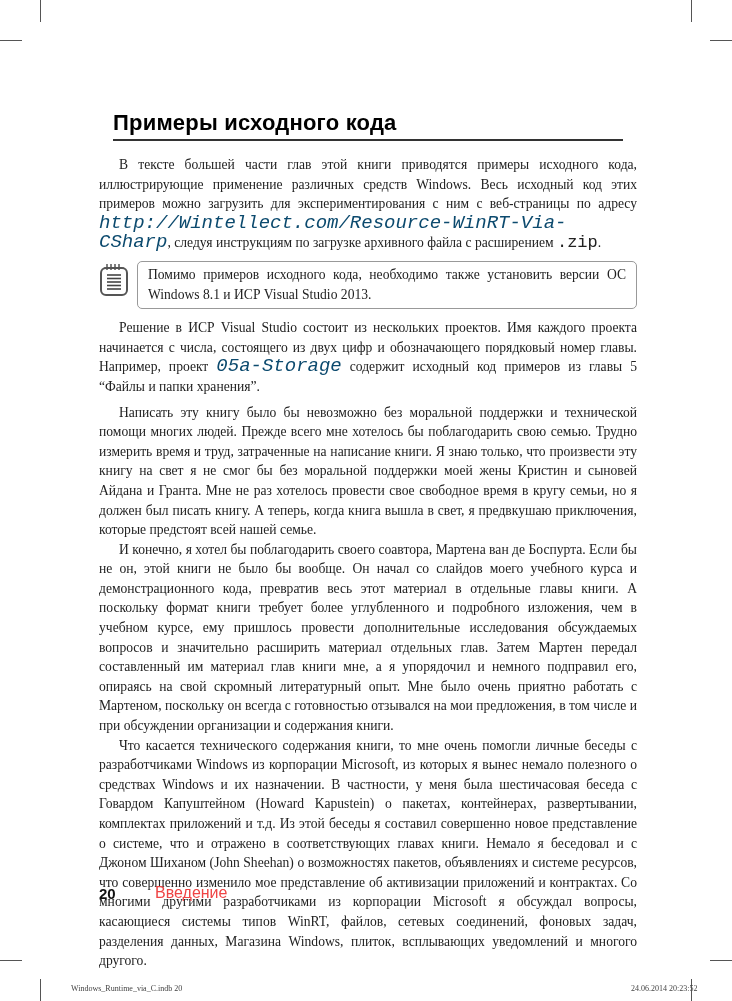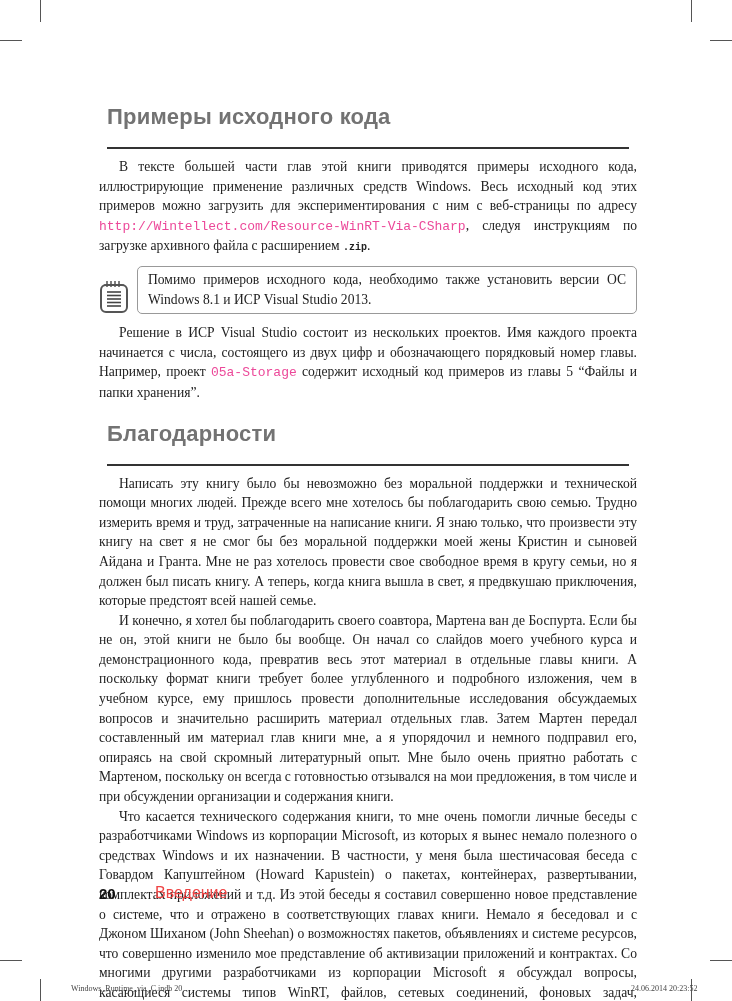--- a/index.html
+++ b/index.html
@@ -1,24 +1,24 @@
 <!DOCTYPE html>
 <html><head>
 <meta charset="utf-8">
 <style>
   html, body { margin:0; padding:0; background:#ffffff; }
   body { width:732px; height:1001px; position:relative; overflow:hidden; font-family:"Liberation Serif", serif; color:#222; }
   .crop { position:absolute; background:#555; }
   .page { position:absolute; left:99px; top:96px; width:538px; }
-  h2 { font-family:"Liberation Sans", sans-serif; font-weight:bold; font-size:22px; margin:8px; padding:0 0 17px 0; border-bottom:2px solid #333; color:#737373; letter-spacing:0.2px; }
+  h2 { font-family:"Liberation Sans", sans-serif; font-weight:bold; font-size:22px; margin:14px; padding:0 0 3px 0; border-bottom:2px solid #333; color:#000000; letter-spacing:0.2px; }
   p { margin:0; font-size:13.6px; line-height:19.6px; text-align:justify; text-indent:20px; }
-  .mono { font-family:"Liberation Mono", monospace; color:#ec4899; font-size:13px; }
-  .mono-b { font-family:"Liberation Mono", monospace; font-weight:bold; color:#222; font-size:10px; }
+  .mono { font-family:"Liberation Mono", monospace; color:#0c4a6e; font-size:19px;font-style:italic; }
+  .mono-b { font-family:"Liberation Mono", monospace; font-weight:normal; color:#222; font-size:17px; }
   .sec1 { margin-top:6px; }
-  .note { display:flex; align-items:flex-end; margin:8px 0 9px 0; }
+  .note { display:flex; align-items:flex-start; margin:8px 0 9px 0; }
   .note-icon { width:30px; height:34px; margin-right:8px; margin-top:2px; }
   .note-box { flex:1; border:1.5px solid #999; border-radius:5px; padding:3px 10px 4px 10px; }
   .note-box p { text-indent:0; }
   .h2-second { margin-top:18px; }
   .footer { position:absolute; left:99px; top:884px; display:flex; align-items:flex-end; font-family:"Liberation Sans", sans-serif; }
   .footer .num { font-weight:bold; font-size:15px; color:#111; width:56px; }
   .footer .lbl { font-size:16px; color:#ef4444; }
   .slug { position:absolute; top:984px; font-size:8px; color:#444; font-family:"Liberation Serif", serif; }
 </style>
 </head>
@@ -57,21 +57,20 @@
     </svg>
     <div class="note-box">
       <p>Помимо примеров исходного кода, необходимо также установить версии ОС Windows 8.1 и ИСР Visual Studio 2013.</p>
     </div>
   </div>
 
   <p>
     <span>Решение в ИСР Visual Studio состоит из нескольких проектов. Имя каждого проекта начинается с числа, состоящего из двух цифр и обозначающего порядковый номер главы. Например, проект </span><span class="mono">05a-Storage</span><span> содержит исходный код примеров из главы 5 “Файлы и папки хранения”.</span>
   </p>
 
-  <h2 class="h2-second">Благодарности</h2>
 
   <p class="sec1">Написать эту книгу было бы невозможно без моральной поддержки и технической помощи многих людей. Прежде всего мне хотелось бы поблагодарить свою семью. Трудно измерить время и труд, затраченные на написание книги. Я знаю только, что произвести эту книгу на свет я не смог бы без моральной поддержки моей жены Кристин и сыновей Айдана и Гранта. Мне не раз хотелось провести свое свободное время в кругу семьи, но я должен был писать книгу. А теперь, когда книга вышла в свет, я предвкушаю приключения, которые предстоят всей нашей семье.</p>
   <p>И конечно, я хотел бы поблагодарить своего соавтора, Мартена ван де Боспурта. Если бы не он, этой книги не было бы вообще. Он начал со слайдов моего учебного курса и демонстрационного кода, превратив весь этот материал в отдельные главы книги. А поскольку формат книги требует более углубленного и подробного изложения, чем в учебном курсе, ему пришлось провести дополнительные исследования обсуждаемых вопросов и значительно расширить материал отдельных глав. Затем Мартен передал составленный им материал глав книги мне, а я упорядочил и немного подправил его, опираясь на свой скромный литературный опыт. Мне было очень приятно работать с Мартеном, поскольку он всегда с готовностью отзывался на мои предложения, в том числе и при обсуждении организации и содержания книги.</p>
   <p>Что касается технического содержания книги, то мне очень помогли личные беседы с разработчиками Windows из корпорации Microsoft, из которых я вынес немало полезного о средствах Windows и их назначении. В частности, у меня была шестичасовая беседа с Говардом Капуштейном (Howard Kapustein) о пакетах, контейнерах, развертывании, комплектах приложений и т.д. Из этой беседы я составил совершенно новое представление о системе, что и отражено в соответствующих главах книги. Немало я беседовал и с Джоном Шиханом (John Sheehan) о возможностях пакетов, объявлениях и системе ресурсов, что совершенно изменило мое представление об активизации приложений и контрактах. Со многими другими разработчиками из корпорации Microsoft я обсуждал вопросы, касающиеся системы типов WinRT, файлов, сетевых соединений, фоновых задач, разделения данных, Магазина Windows, плиток, всплывающих уведомлений и многого другого.</p>
 </div>
 
 <div class="footer">
   <span class="num">20</span>
   <span class="lbl">Введение</span>
 </div>

